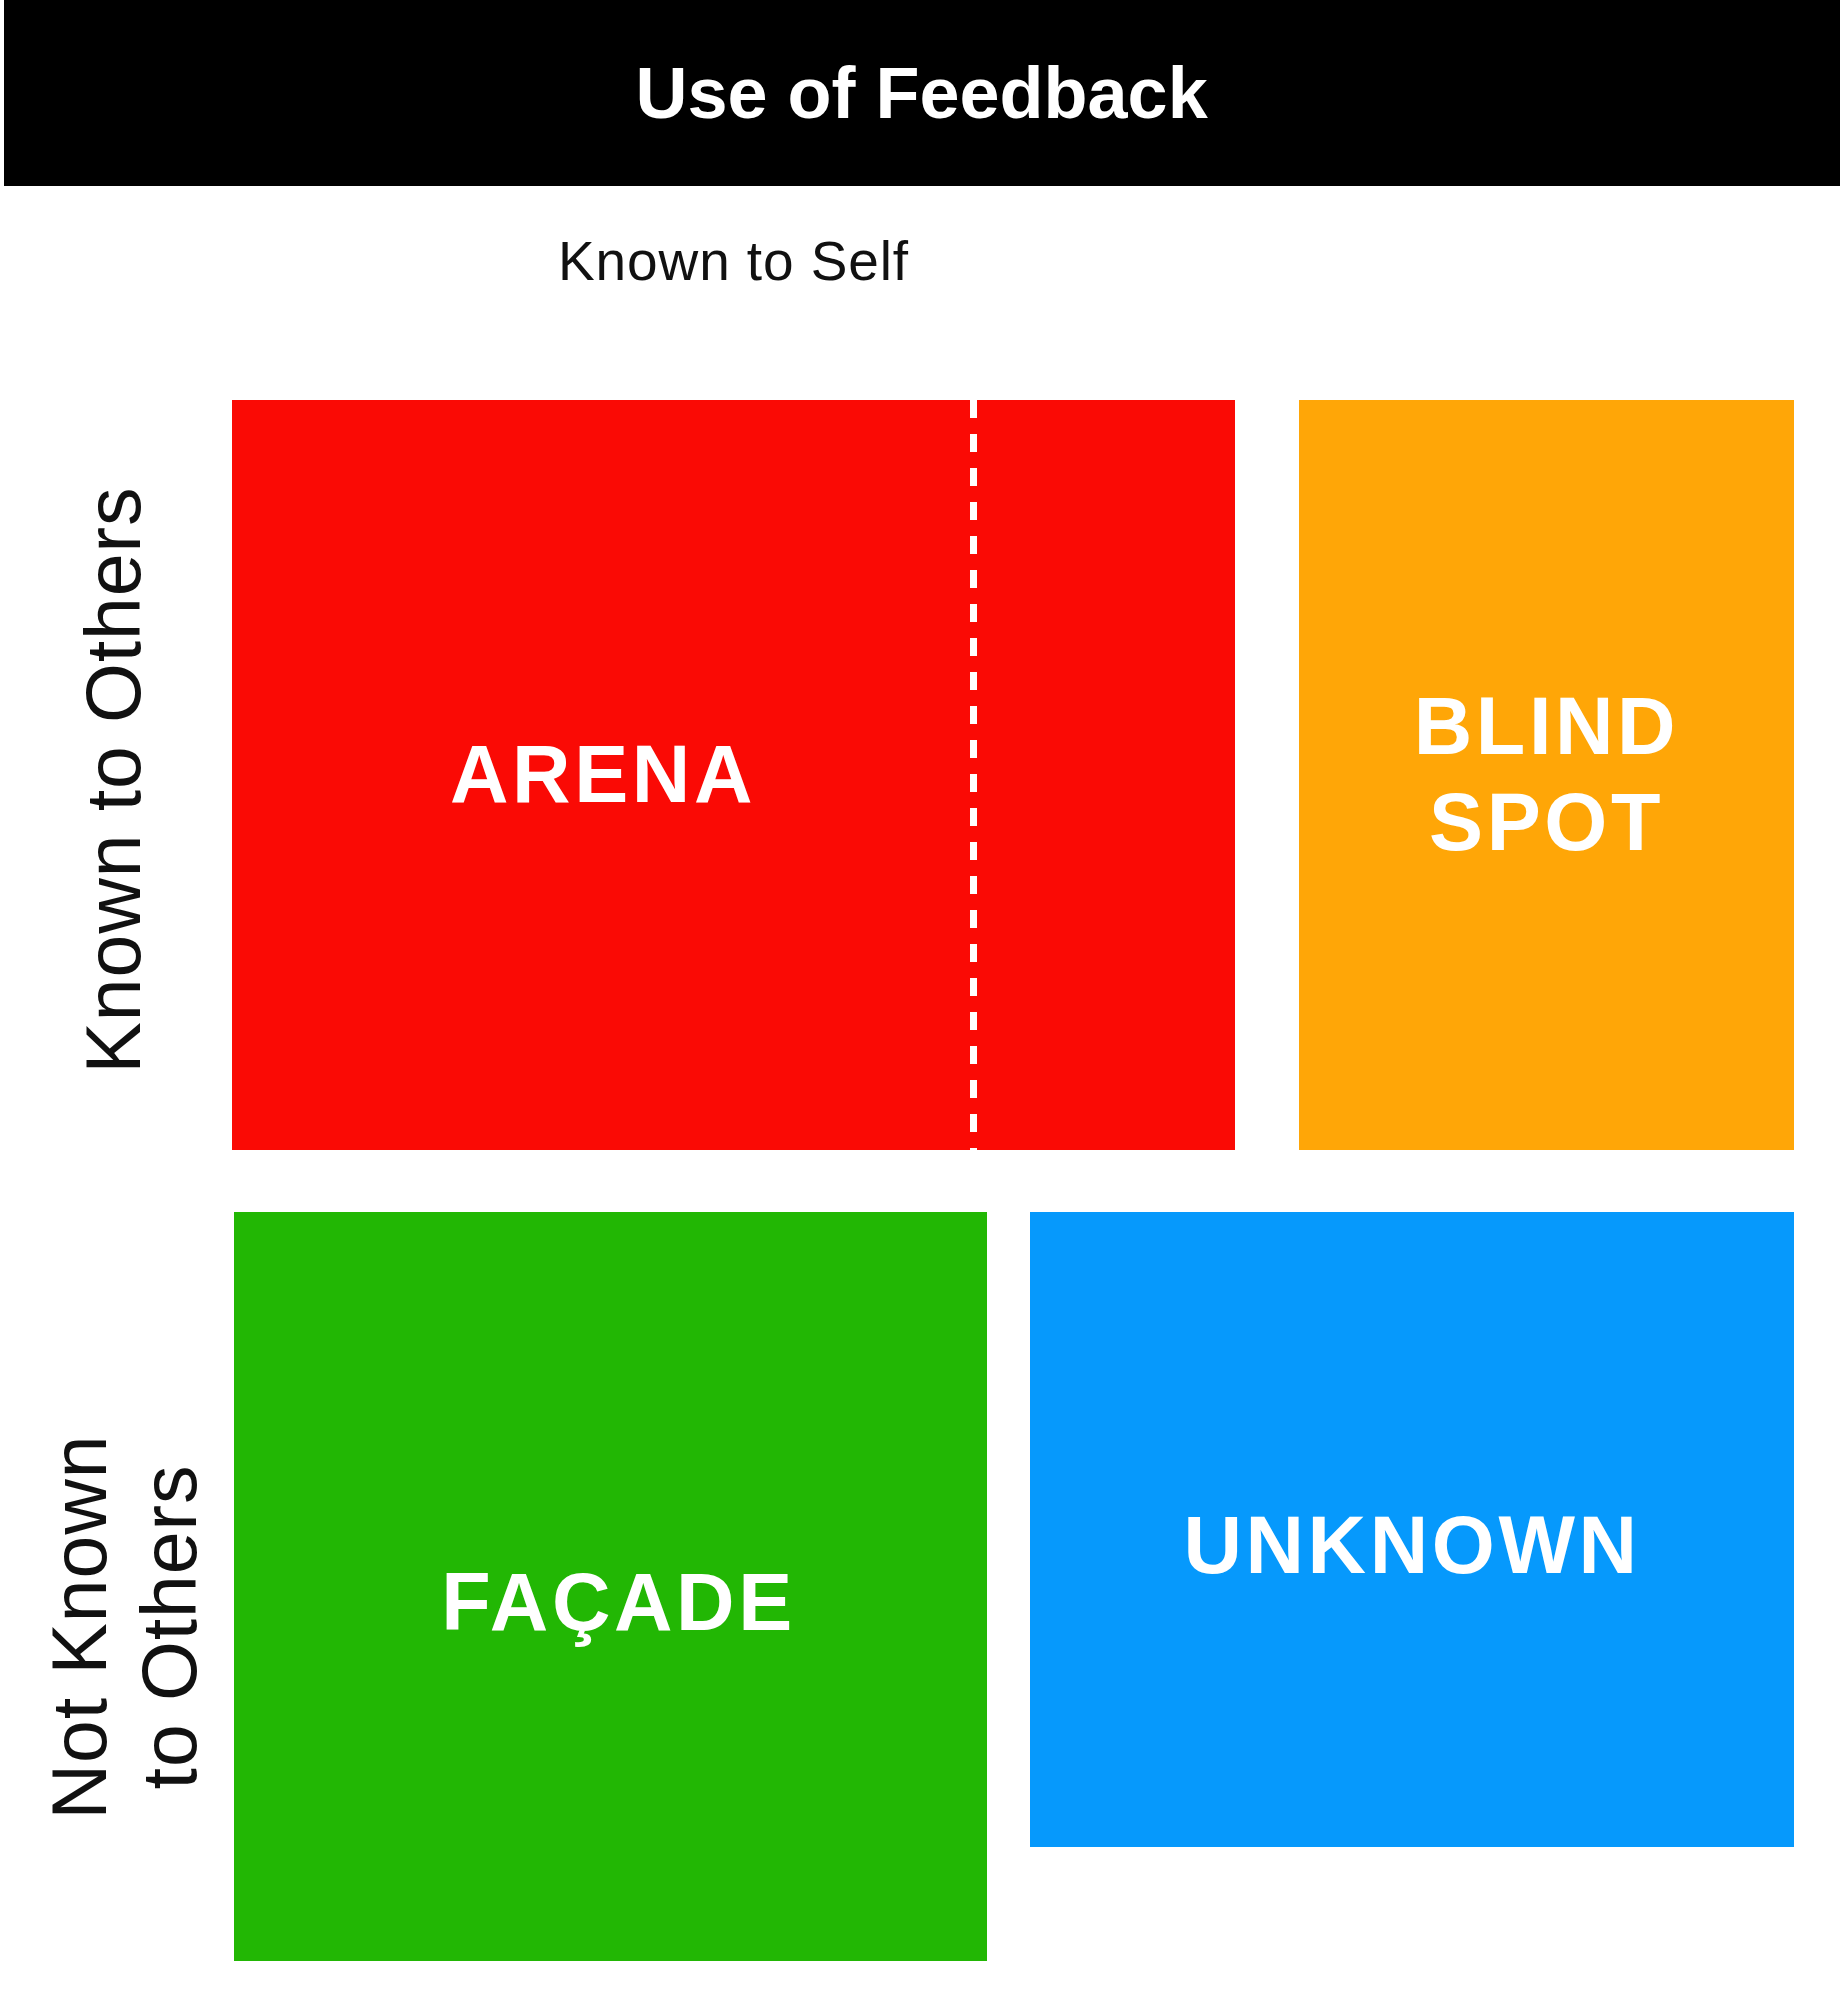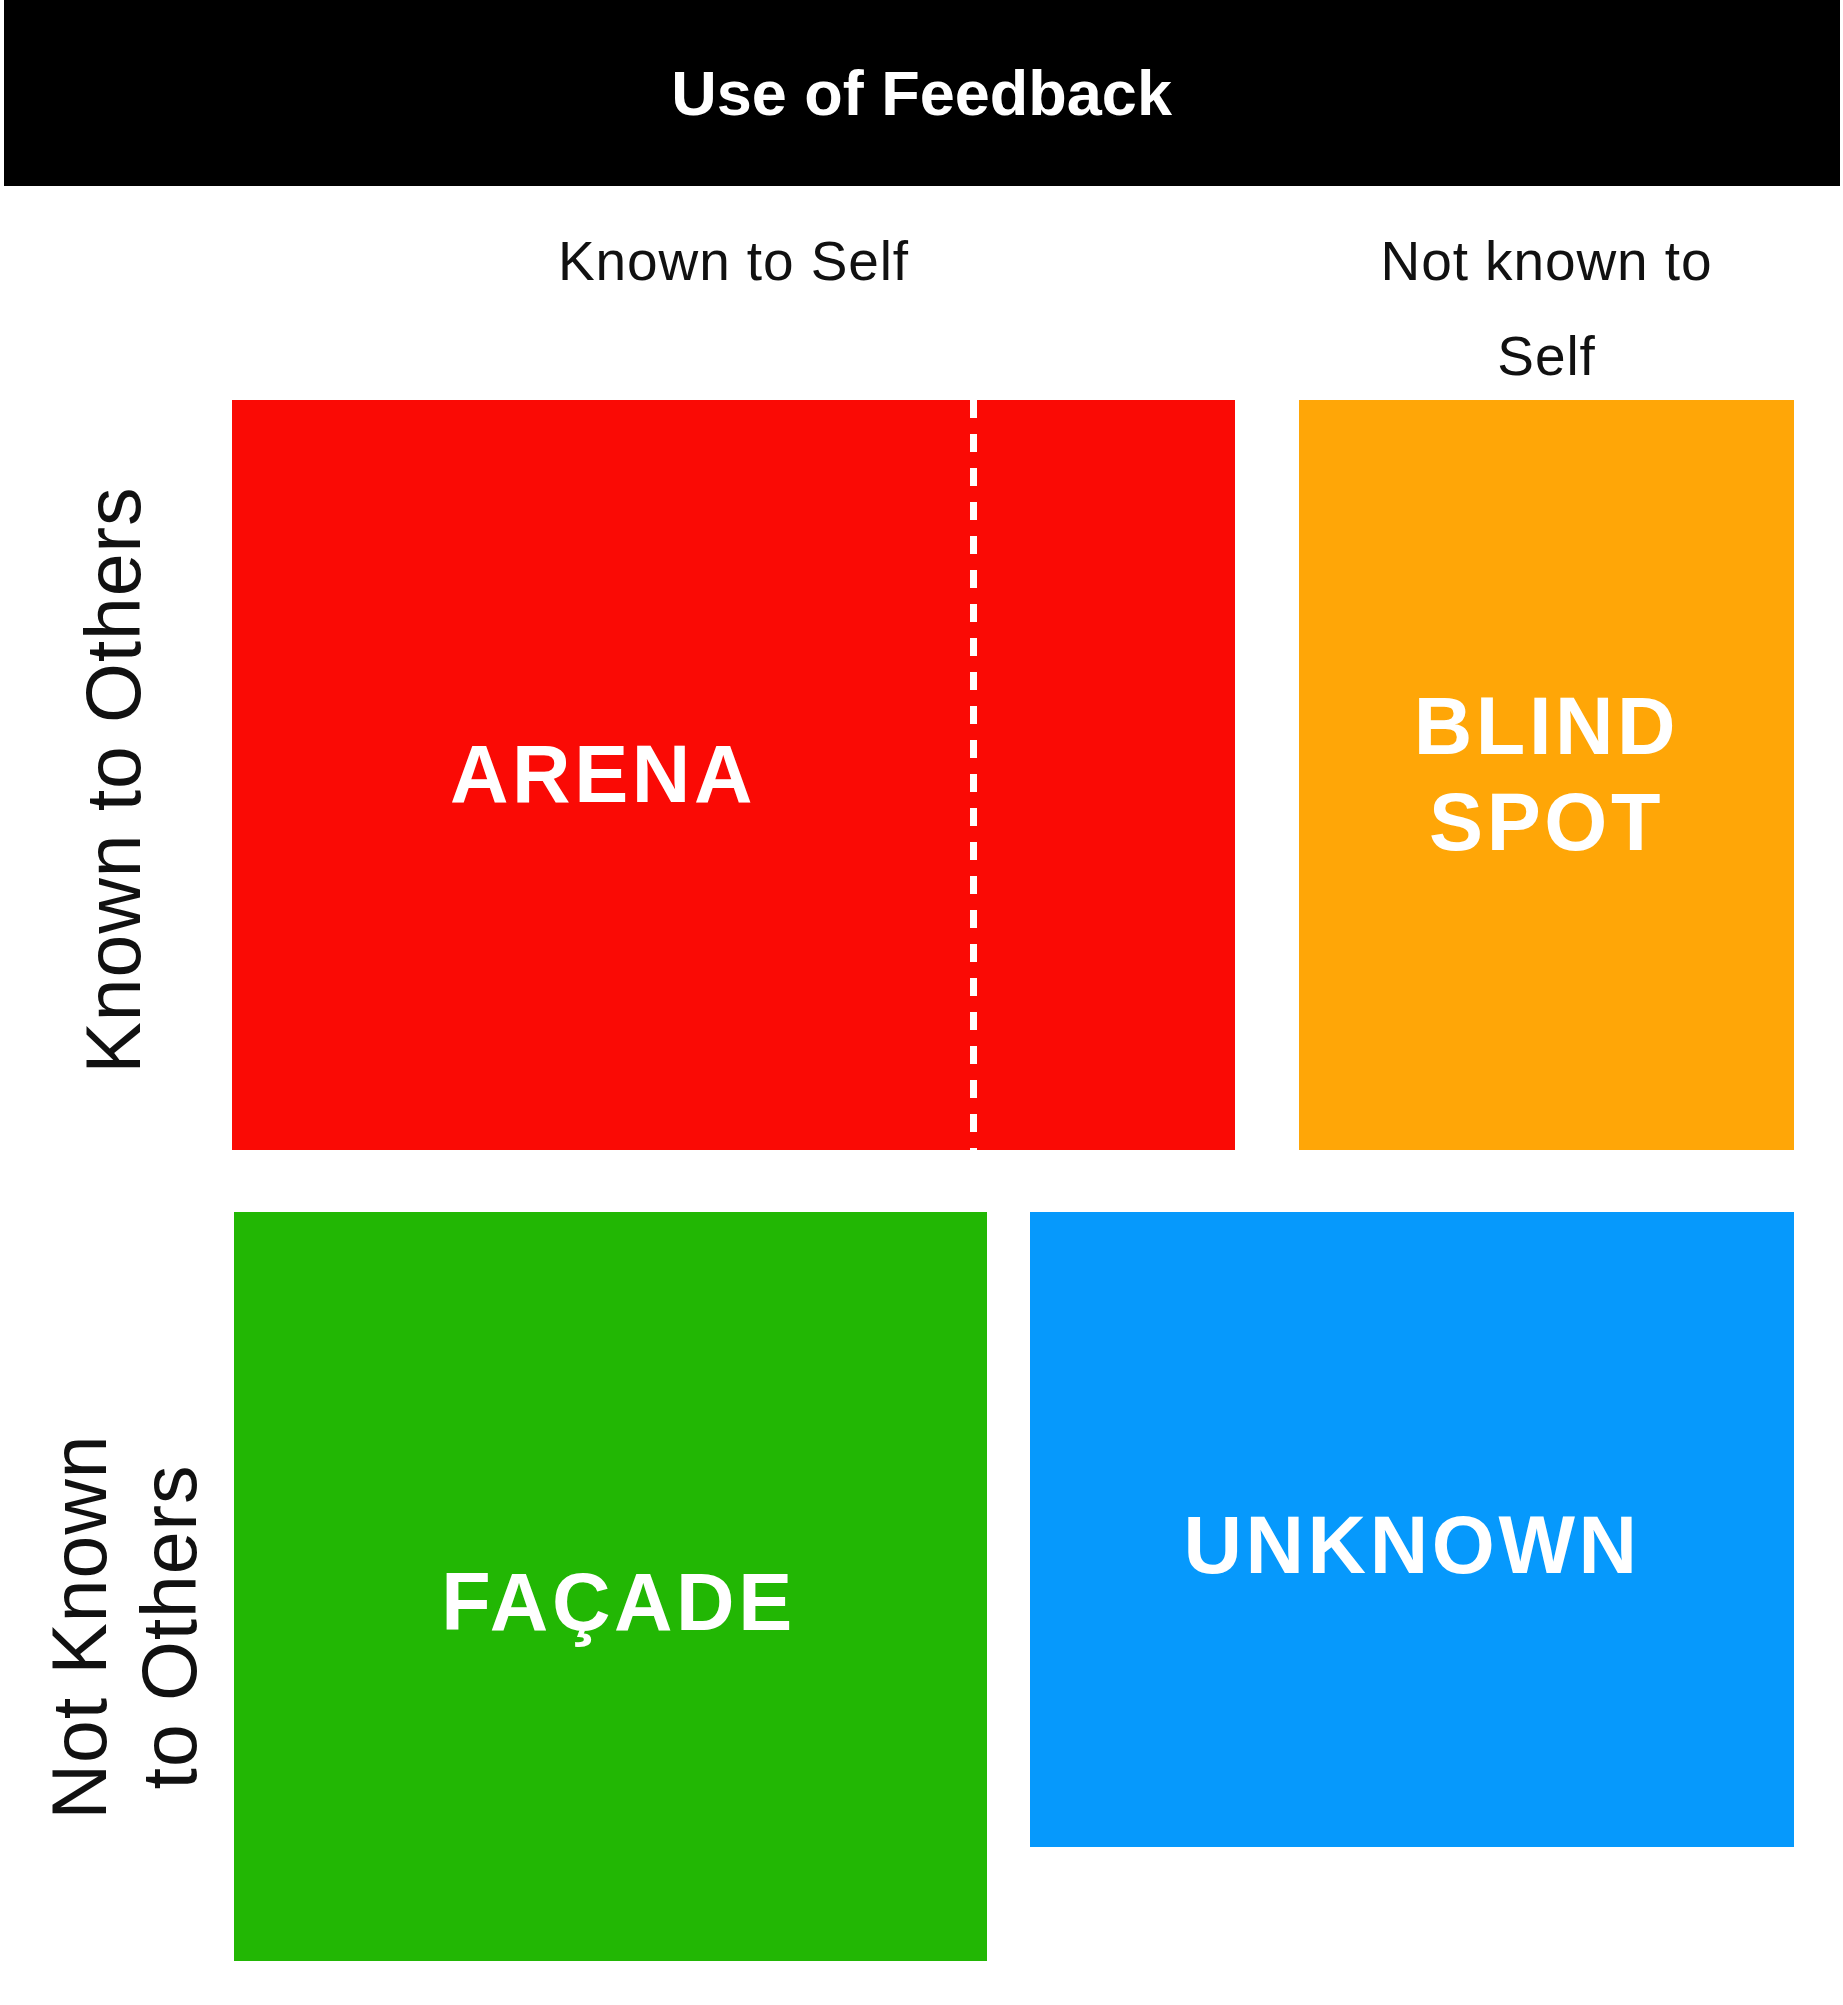--- a/index.html
+++ b/index.html
@@ -16,21 +16,21 @@
   .header {
     position: absolute;
     left: 3.6px; top: 0;
     width: 1836px; height: 186px;
     display: flex;
     align-items: center;
     justify-content: center;
   }
   .header-title {
     color: #ffffff;
-    font-size: 63px;
+    font-size: 72px;
     font-weight: 800;
     letter-spacing: 0px;
   }
 
   
   .col-label {
     position: absolute;
     top: 214px;
     text-align: center;
     font-size: 55px;
@@ -106,24 +106,20 @@
 <body>
 
 <div class="canvas">
 
   <div class="header" style="background-color: rgb(0, 0, 0);">
     <div class="header-title">Use of Feedback</div>
   </div>
 
   <div class="col-label left">Known to Self</div>
 
-  <div class="col-label right">
-    <span class="line" style="display:block">Not known to</span>
-    <span class="line" style="display:block">Self</span>
-  </div>
 
   <div class="row-label top">Known to Others</div>
 
   <div class="row-label bottom">
     <span class="line">Not Known</span>
     <span class="line">to Others</span>
   </div>
 
   <div class="quadrant q-arena" style="background-color: rgb(250, 10, 5);">
     <div class="arena-label-zone">

